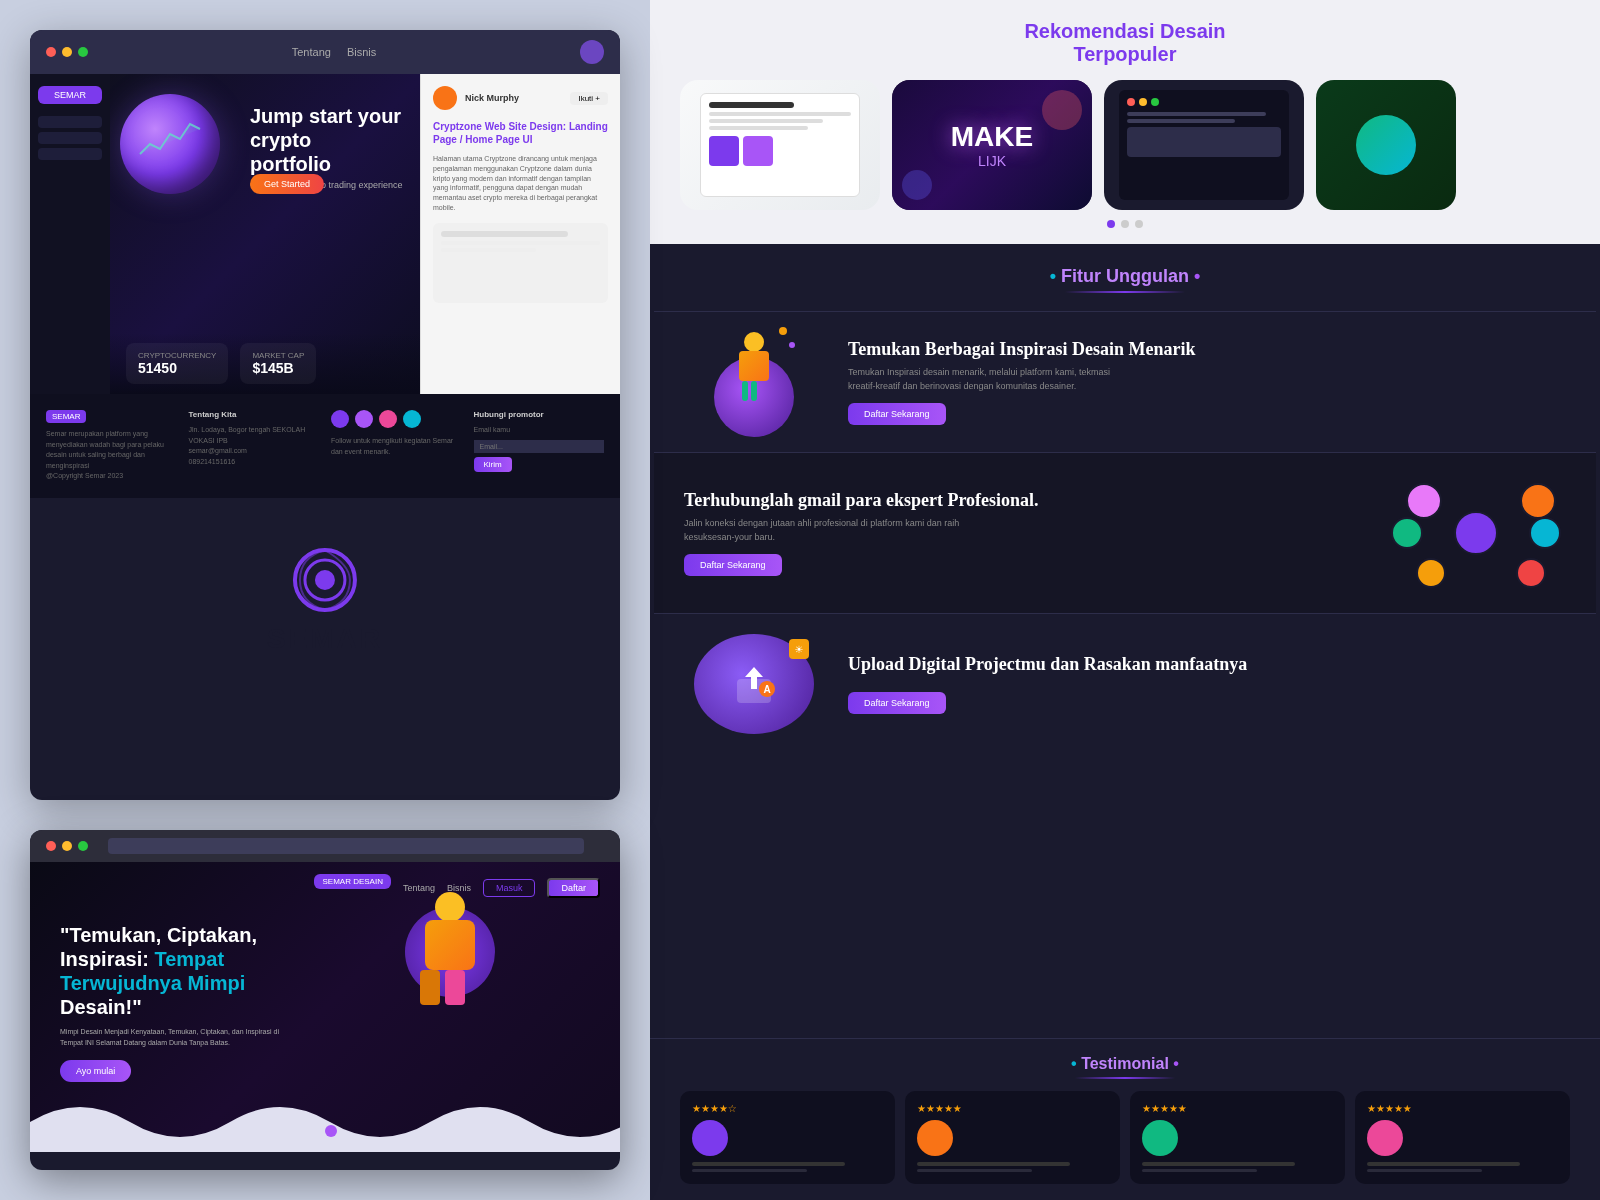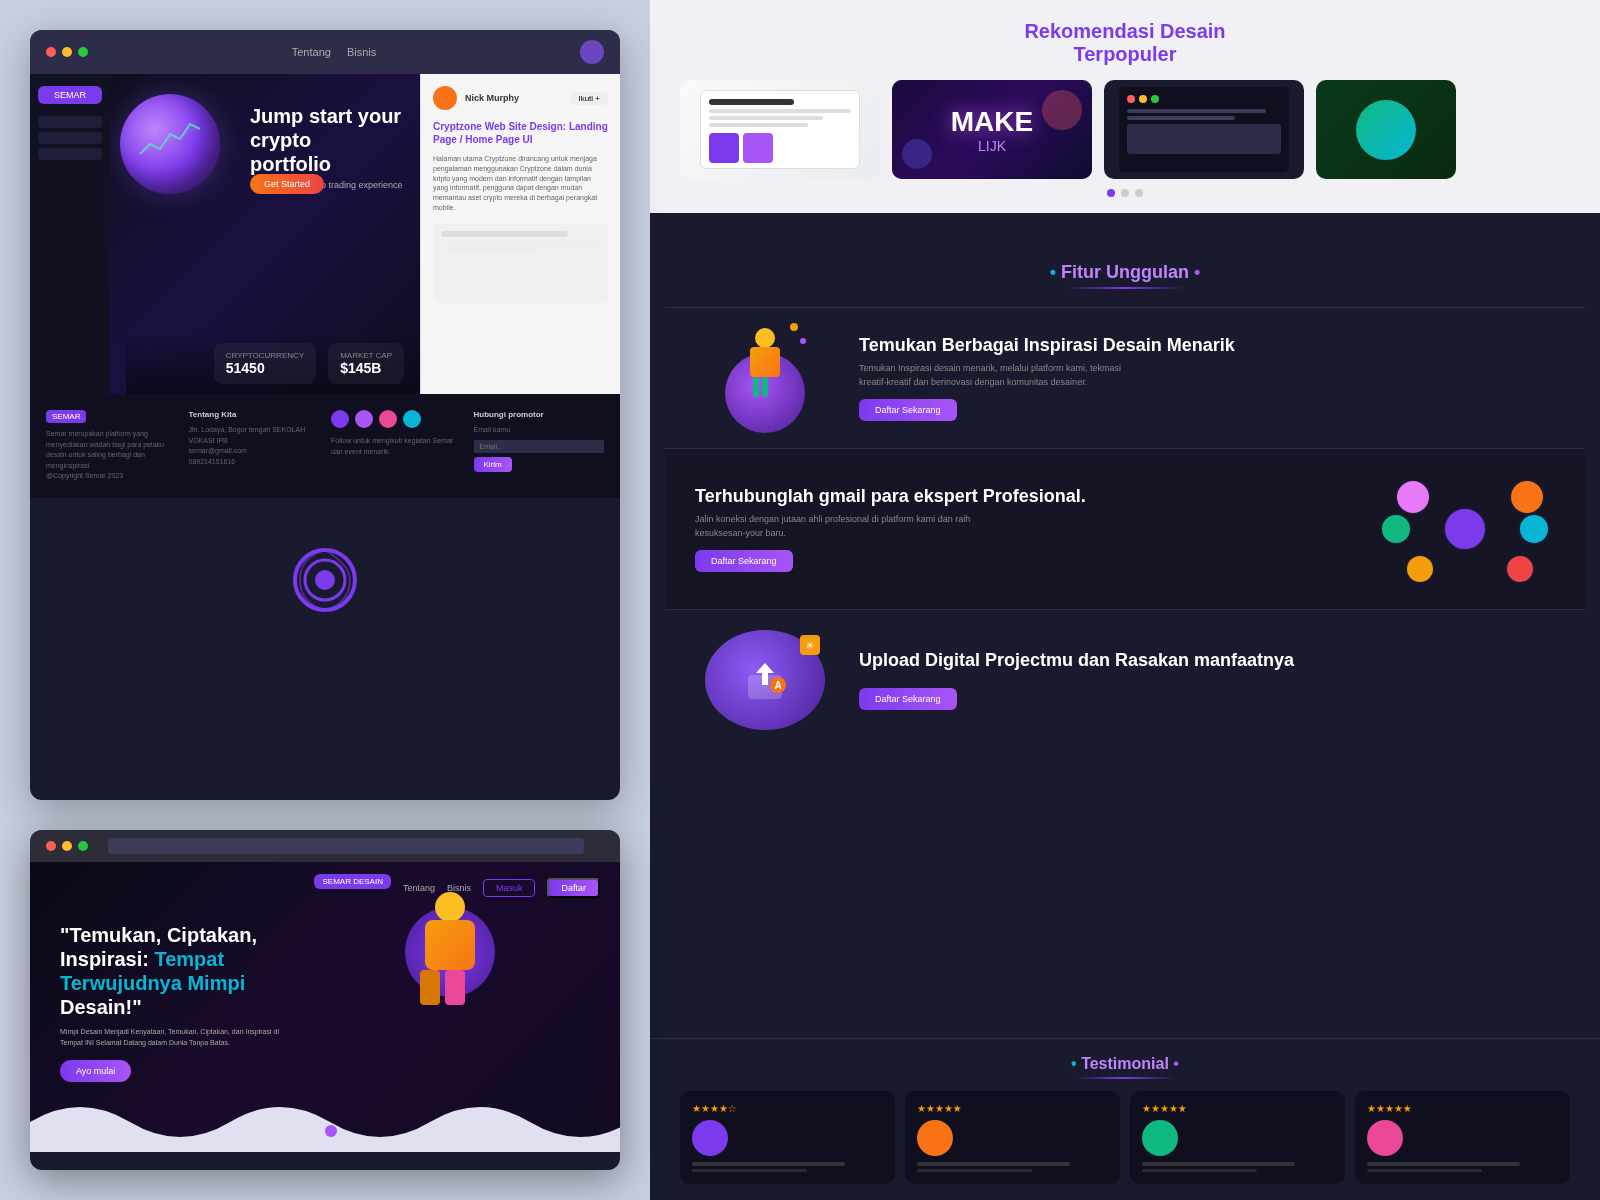--- a/index.html
+++ b/index.html
@@ -158,27 +158,26 @@
       border: none;
       border-radius: 20px;
       padding: 5px 14px;
       font-size: 9px;
       cursor: pointer;
     }
 
     .crypto-stats-bar {
       position: absolute;
       bottom: 0;
-      left: 16px;
+      left: 0;
       right: 0;
       background: linear-gradient(180deg, transparent, #0a0a1a);
       padding: 10px 16px;
       display: flex;
       gap: 12px;
-      justify-content: flex-end;
     }
 
     .stat-card {
       background: rgba(255,255,255,0.05);
       border-radius: 8px;
       padding: 8px 12px;
     }
 
     .stat-card .label {
       font-size: 8px;
@@ -412,22 +411,22 @@
     }
 
     .design-cards-row {
       display: flex;
       gap: 12px;
       overflow: hidden;
     }
 
     .design-card {
       width: 200px;
-      height: 99px;
-      border-radius: 10px;
+      height: 130px;
+      border-radius: 18px;
       overflow: hidden;
       flex-shrink: 0;
     }
 
     .design-card-1 {
       background: linear-gradient(135deg, #f8f9fa, #e9ecef);
       display: flex;
       align-items: center;
       justify-content: center;
     }
@@ -480,22 +479,21 @@
       margin-top: 10px;
     }
 
     .dot { width: 8px; height: 8px; border-radius: 50%; background: #ccc; }
     .dot.active { background: #7c3aed; }
 
     
     .features-section {
       background: #1a1a2e;
       flex: 1;
-      padding: 15px;
-      margin-top: 16px;
+      padding: 4px;
     }
 
     .fitur-title {
       text-align: center;
       padding: 18px;
       font-size: 18px;
       font-weight: 700;
       color: #c084fc;
     }
 
@@ -535,20 +533,21 @@
     .feature-content {
       flex: 1;
     }
 
     .feature-title {
       font-size: 18px;
       font-weight: 700;
       color: white;
       margin-bottom: 6px;
       line-height: 1.2;
+      font-family: Liberation Serif, serif;
     }
 
     .feature-desc {
       font-size: 9px;
       color: #888;
       line-height: 1.5;
       max-width: 280px;
     }
 
     .daftar-btn {

